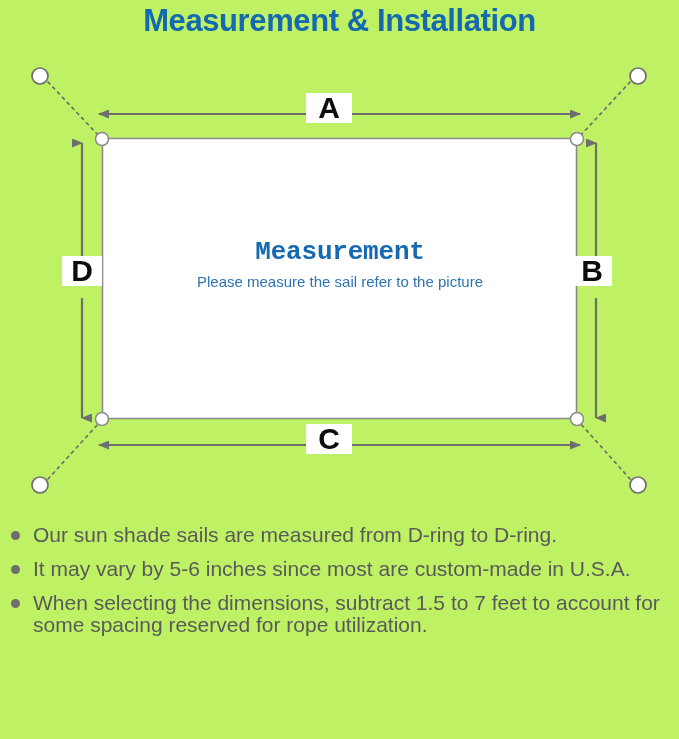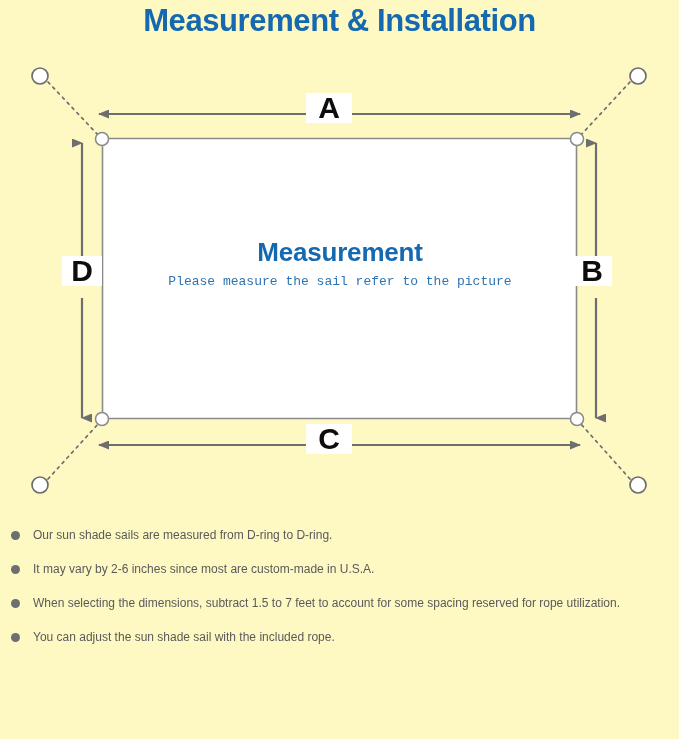--- a/index.html
+++ b/index.html
@@ -13,21 +13,21 @@
     height: 739px;
     position: relative;
     font-family: "Liberation Sans", sans-serif;
     overflow: hidden;
   }
 
   .page {
     position: relative;
     width: 679px;
     height: 739px;
-    background: #fef9c3;
+    background: #bef264;
   }
 
   
   .title {
     position: absolute;
     left: 0;
     top: 2px;
     width: 679px;
     text-align: center;
     font-family: "Liberation Sans", sans-serif;
@@ -67,50 +67,50 @@
   .dim-b { left: 572px; top: 208px; width: 40px; }
 
   .center-block {
     position: absolute;
     left: 120px;
     top: 188px;
     width: 440px;
     text-align: center;
   }
   .center-title {
-    font-family: Liberation Sans, sans-serif;
+    font-family: Liberation Mono, monospace;
     font-size: 26px;
     font-weight: bold;
     color: #1569b0;
     line-height: 32px;
     letter-spacing: -0.2px;
   }
   .center-sub {
-    font-family: Liberation Mono, monospace;
-    font-size: 13px;
+    font-family: Liberation Sans, sans-serif;
+    font-size: 15px;
     font-weight: normal;
     color: #2f74b2;
     line-height: 22px;
     margin-top: 3px;
   }
 
   
   .notes {
     position: absolute;
     left: 0;
     top: 524px;
     width: 679px;
   }
   .note-row {
     position: relative;
     padding-left: 33px;
     padding-right: 6px;
     margin-bottom: 12px;
     font-family: "Liberation Sans", sans-serif;
-    font-size: 12px;
+    font-size: 21px;
     line-height: 22px;
     color: #5a5a5a;
   }
   .note-row .bullet {
     position: absolute;
     left: 11px;
     top: 7px;
     width: 9px;
     height: 9px;
     border-radius: 50%;
@@ -199,25 +199,21 @@
     </div>
   </div>
 
   <div class="notes">
     <div class="note-row">
       <span class="bullet"></span>
       <span>Our sun shade sails are measured from D-ring to D-ring.</span>
     </div>
     <div class="note-row">
       <span class="bullet"></span>
-      <span>It may vary by 2-6 inches since most are custom-made in U.S.A.</span>
+      <span>It may vary by 5-6 inches since most are custom-made in U.S.A.</span>
     </div>
     <div class="note-row">
       <span class="bullet"></span>
       <span>When selecting the dimensions, subtract 1.5 to 7 feet to account for some spacing reserved for rope utilization.</span>
     </div>
-    <div class="note-row">
-      <span class="bullet"></span>
-      <span>You can adjust the sun shade sail with the included rope.</span>
-    </div>
   </div>
 
 </div>
 
 </body></html>

